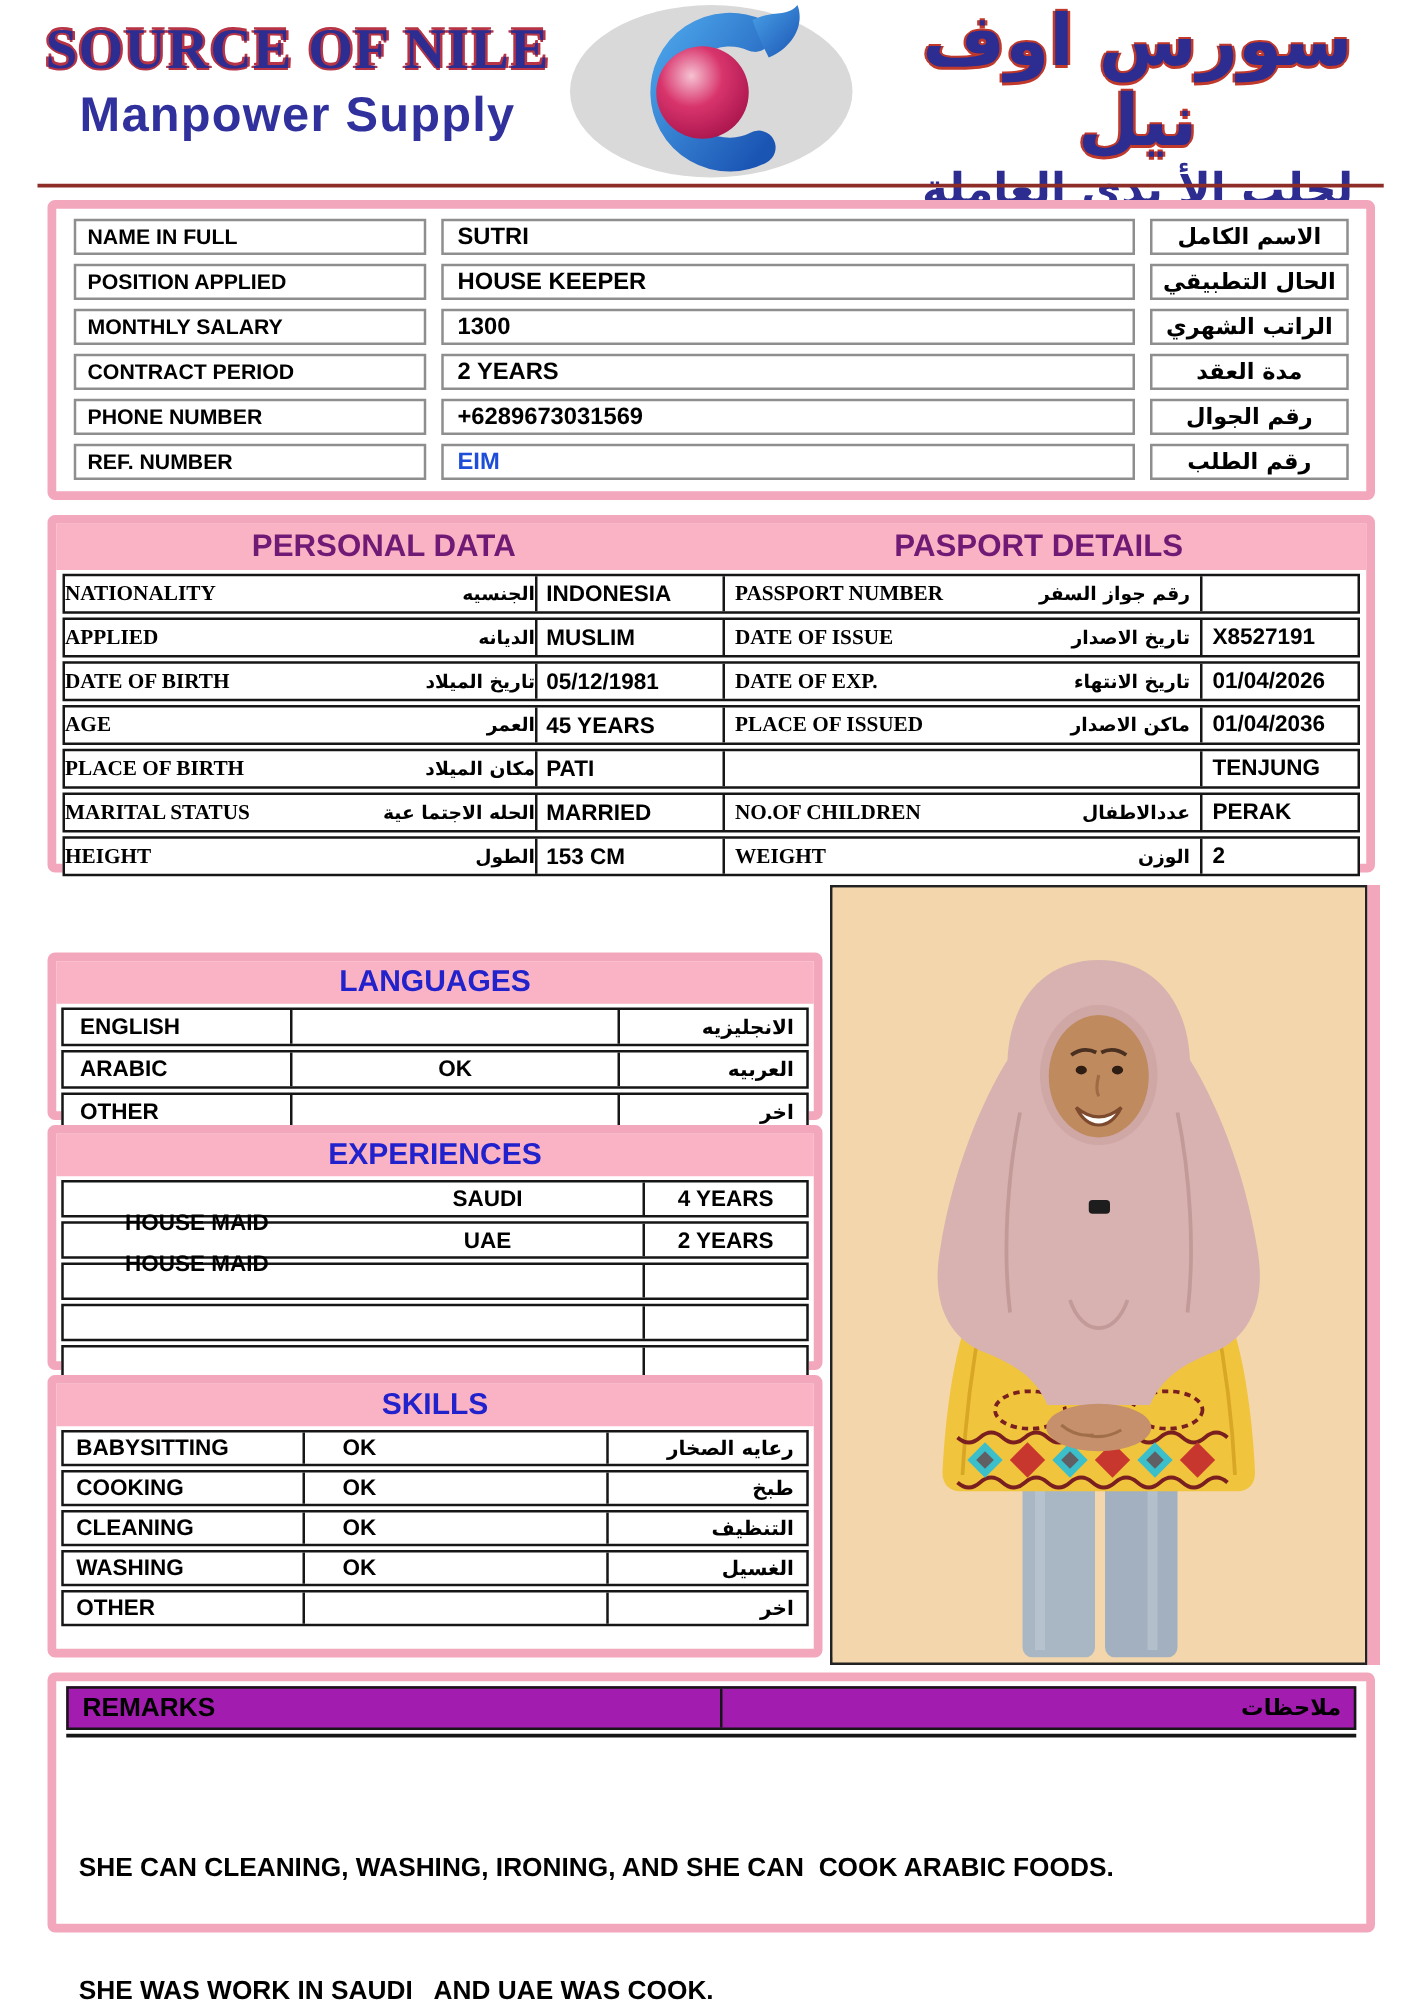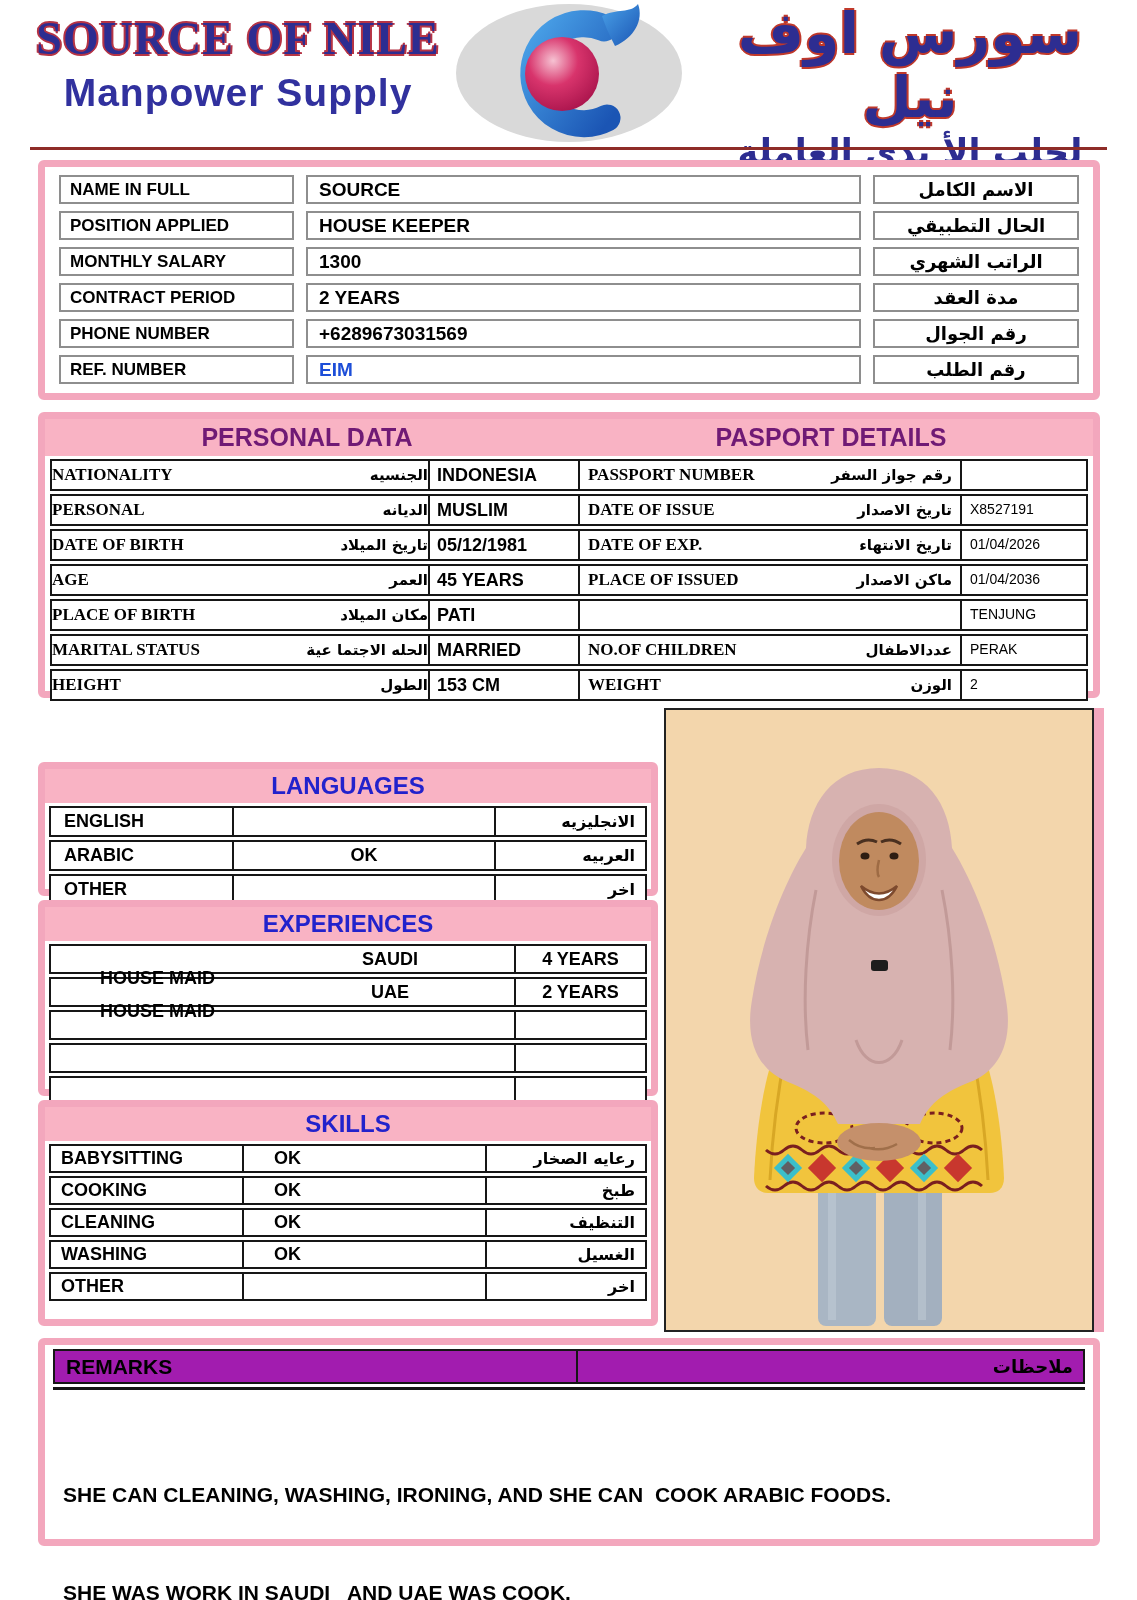--- a/index.html
+++ b/index.html
@@ -19,36 +19,36 @@
   .red-line{top:147px;left:30px;width:1077px;height:3px;background:#8e2c28;}
 
   
   .pinkbox{border:7px solid #f3a7bd;border-radius:6px;background:#fff;box-sizing:border-box;}
   .band{background:#f9b3c4;text-align:center;font-weight:bold;font-size:24px;color:#2222cc;height:34px;line-height:34px;}
 
   
   .box1{left:38px;top:160px;width:1062px;height:240px;padding:8px 14px;}
   .t1row{display:flex;gap:12px;height:29px;margin-bottom:7px;}
   .t1cell{border:2px solid #8e8e8e;box-sizing:border-box;display:flex;align-items:center;background:#fff;}
-  .t1label{width:235px;padding-left:9px;font-weight:bold;font-size:17px;}
+  .t1label{width:282px;padding-left:9px;font-weight:bold;font-size:17px;}
   .t1value{width:555px;padding-left:11px;font-weight:bold;font-size:19px;}
   .t1ar{flex:1;justify-content:center;font-family:"DejaVu Sans",sans-serif;font-weight:bold;font-size:18px;}
   .val-blue{color:#1d4ed8;}
 
   
   .box2{left:38px;top:412px;width:1062px;height:286px;}
   .pd-band{display:flex;height:37px;background:#f9b3c4;}
   .pd-band span{width:50%;text-align:center;font-weight:bold;font-size:25px;color:#701a75;line-height:37px;}
   .pd-rows{margin:0 5px;}
   .prow{display:flex;border:2px solid #161616;margin-top:3px;height:28px;box-sizing:content-box;background:#fff;}
   .pcell{display:flex;align-items:center;box-sizing:border-box;}
   .p1{width:378px;justify-content:space-between;border-right:2px solid #161616;padding:0 0;}
   .v1{width:150px;border-right:2px solid #161616;padding-left:7px;font-weight:bold;font-size:18px;}
   .p2{width:382px;justify-content:space-between;border-right:2px solid #161616;padding:0 8px;}
-  .v2{flex:1;padding-left:8px;font-weight:normal;font-size:14px;margin-top:48px;}
+  .v2{flex:1;padding-left:8px;font-weight:bold;font-size:18px;margin-top:48px;}
   .en-serif{font-family:"Liberation Serif",serif;font-weight:bold;font-size:17px;}
   .ar{font-family:"DejaVu Sans",sans-serif;font-weight:bold;font-size:15px;}
 
   
   .smallbox{left:38px;width:620px;}
   .langbox{top:762px;height:134px;}
   .expbox{top:900px;height:196px;}
   .skillbox{top:1100px;height:226px;}
   .srow{display:flex;border:2px solid #161616;margin:3px 4px 0 4px;background:#fff;align-items:stretch;}
   .scell{display:flex;align-items:center;box-sizing:border-box;font-weight:bold;font-size:18px;}
@@ -108,21 +108,21 @@
 <div class="abs hdr-right">
   <div class="company-ar">سورس اوف نيل</div>
   <div class="company-sub-ar">لجلب الأ يدى العاملة</div>
 </div>
 
 <div class="abs red-line"></div>
 
 <div class="abs pinkbox box1">
   <div class="t1row">
     <div class="t1cell t1label">NAME IN FULL</div>
-    <div class="t1cell t1value">SOURCE</div>
+    <div class="t1cell t1value">SUTRI</div>
     <div class="t1cell t1ar">الاسم الكامل</div>
   </div>
   <div class="t1row">
     <div class="t1cell t1label">POSITION APPLIED</div>
     <div class="t1cell t1value">HOUSE KEEPER</div>
     <div class="t1cell t1ar">الحال التطبيقي</div>
   </div>
   <div class="t1row">
     <div class="t1cell t1label">MONTHLY SALARY</div>
     <div class="t1cell t1value">1300</div>
@@ -158,21 +158,21 @@
         </div>
       <div class="pcell v1">INDONESIA</div>
       <div class="pcell p2">
           <span class="en-serif">PASSPORT NUMBER</span>
           <span class="ar">رقم جواز السفر</span>
         </div>
       <div class="pcell v2">X8527191</div>
     </div>
     <div class="prow">
       <div class="pcell p1">
-          <span class="en-serif">PERSONAL</span>
+          <span class="en-serif">APPLIED</span>
           <span class="ar">الديانه</span>
         </div>
       <div class="pcell v1">MUSLIM</div>
       <div class="pcell p2">
           <span class="en-serif">DATE OF ISSUE</span>
           <span class="ar">تاريخ الاصدار</span>
         </div>
       <div class="pcell v2">01/04/2026</div>
     </div>
     <div class="prow">

